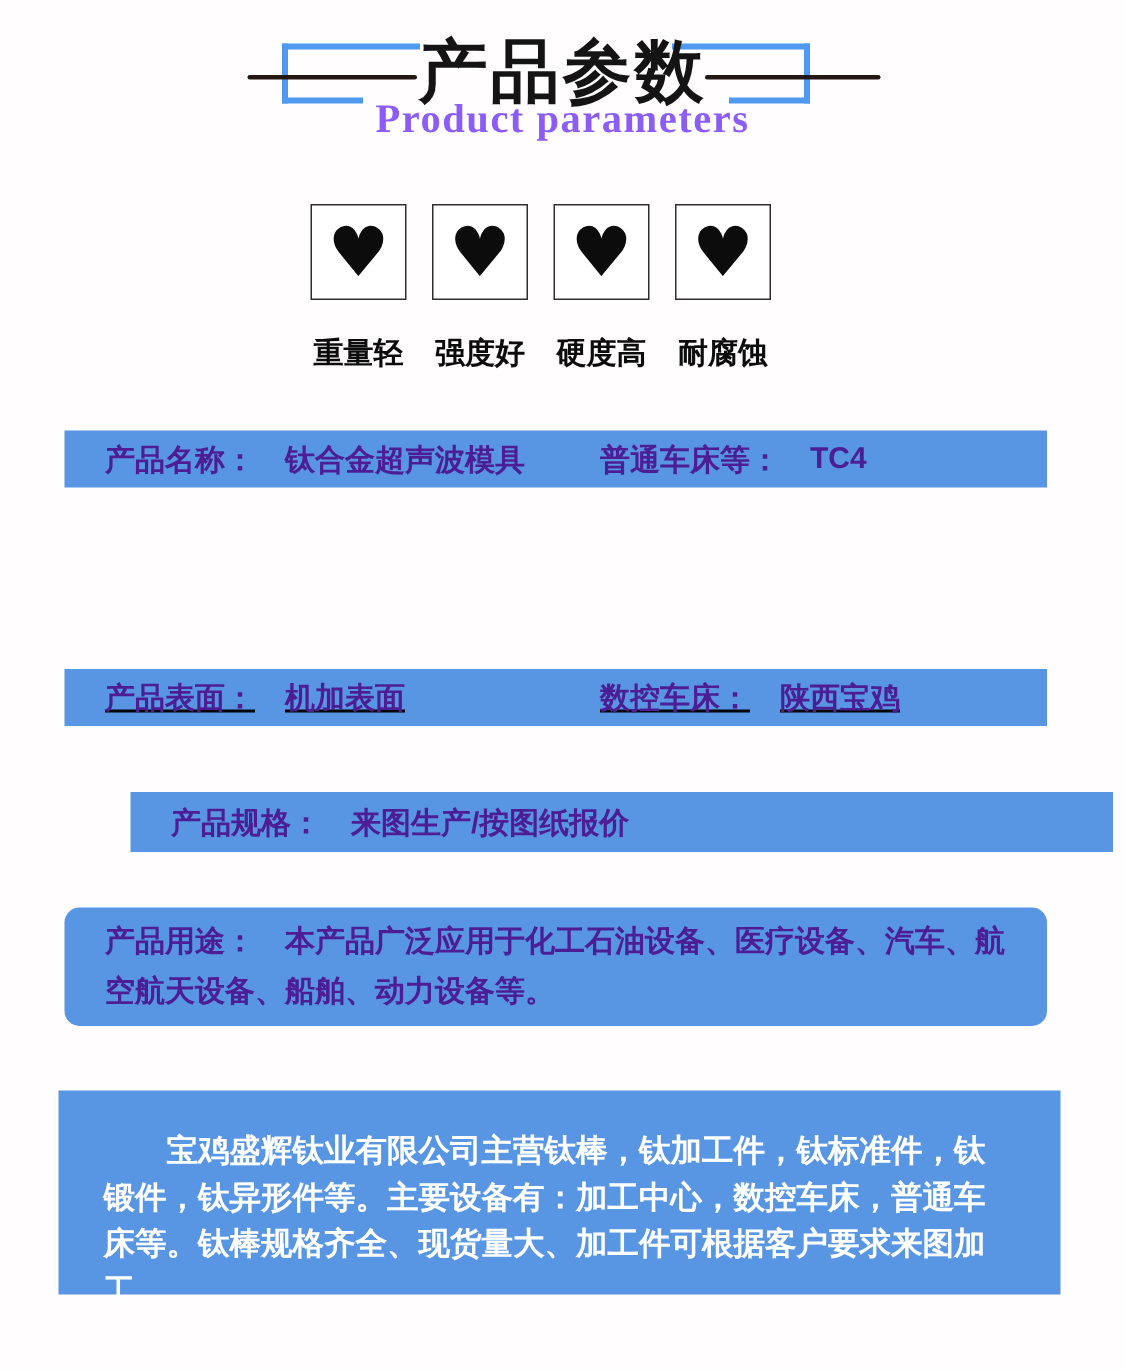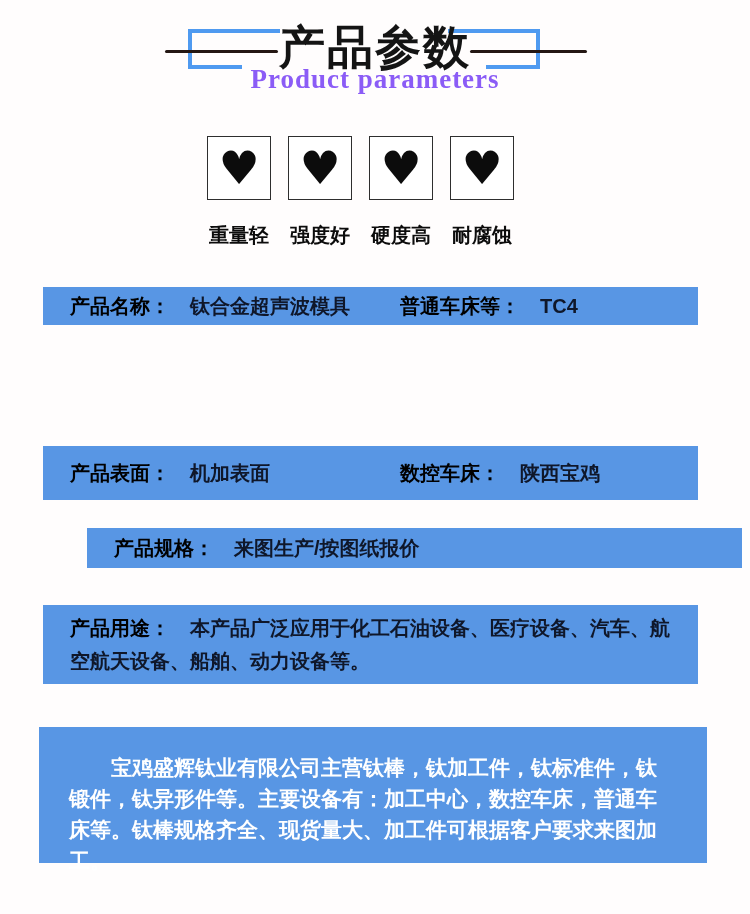--- a/index.html
+++ b/index.html
@@ -59,31 +59,32 @@
     position:absolute;left:43px;width:655px;
     background:#5896e4;
     box-sizing:border-box;
     font-size:20px;font-weight:700;
     display:flex;align-items:center;
     padding-left:27px;
   }
   .bar .cell{display:flex;align-items:center;}
   .cell-1{width:330px;flex:0 0 330px;}
   .cell-2{flex:1;}
-  .spec-label{color:#000000;margin-right:20px;white-space:nowrap;}
-  .spec-value{color:#0f172a;white-space:nowrap;}
+  .spec-label{color:#4c1d95;margin-right:20px;white-space:nowrap;}
+  .spec-value{color:#4c1d95;white-space:nowrap;}
   .bar-1{top:287px;height:38px;}
   .bar-2{top:369px;height:38px;}
-  .bar-3{top:446px;height:54px;}
+  .bar-3{top:446px;height:38px;text-decoration:underline;}
   .bar-4{top:528px;height:40px;margin-left:44px;}
   .bar-usage{
     top:605px;height:79px;
     display:block;
     padding:7px 25px 0 27px;
     line-height:33px;
+    border-radius:10px;
   }
   .bar-usage .spec-value{white-space:normal;}
   .panel-main{
     position:absolute;left:39px;top:727px;width:668px;height:136px;
     background:#5896e4;box-sizing:border-box;
     padding:13px 38px 0 30px;
     font-size:21px;font-weight:700;
   }
   .panel-main .spec-label{display:block;line-height:26px;}
   .panel-main .para{

